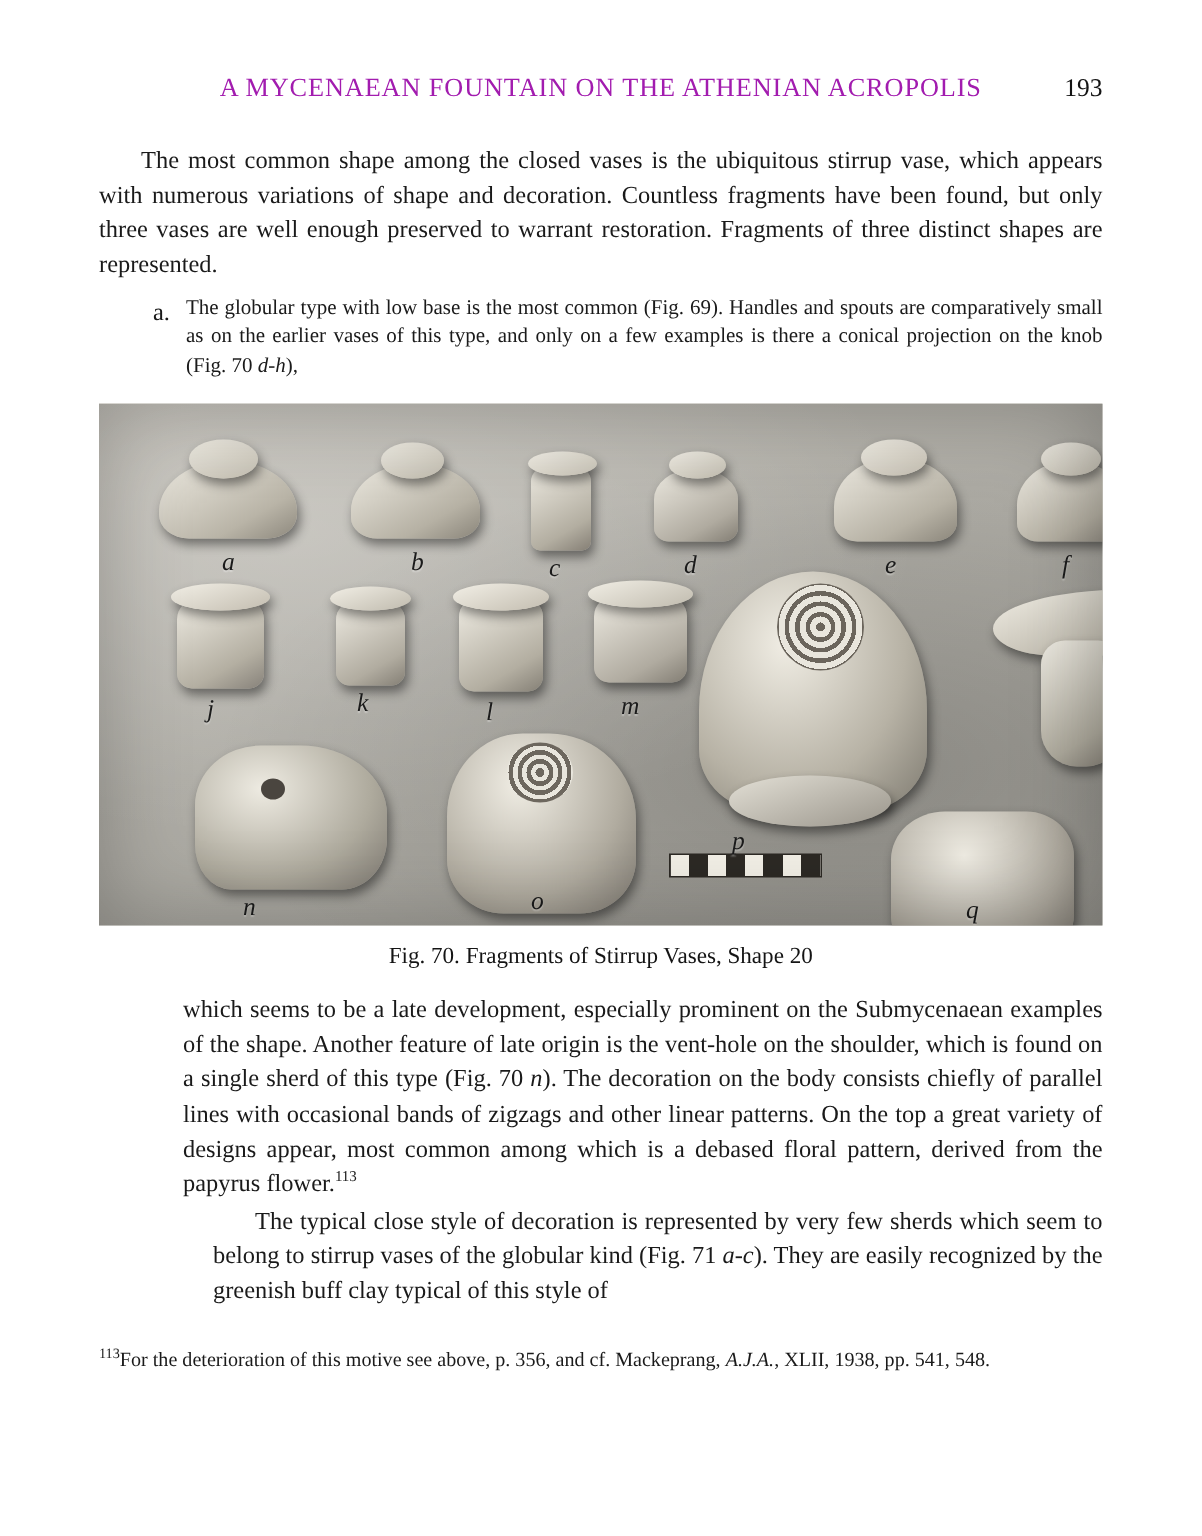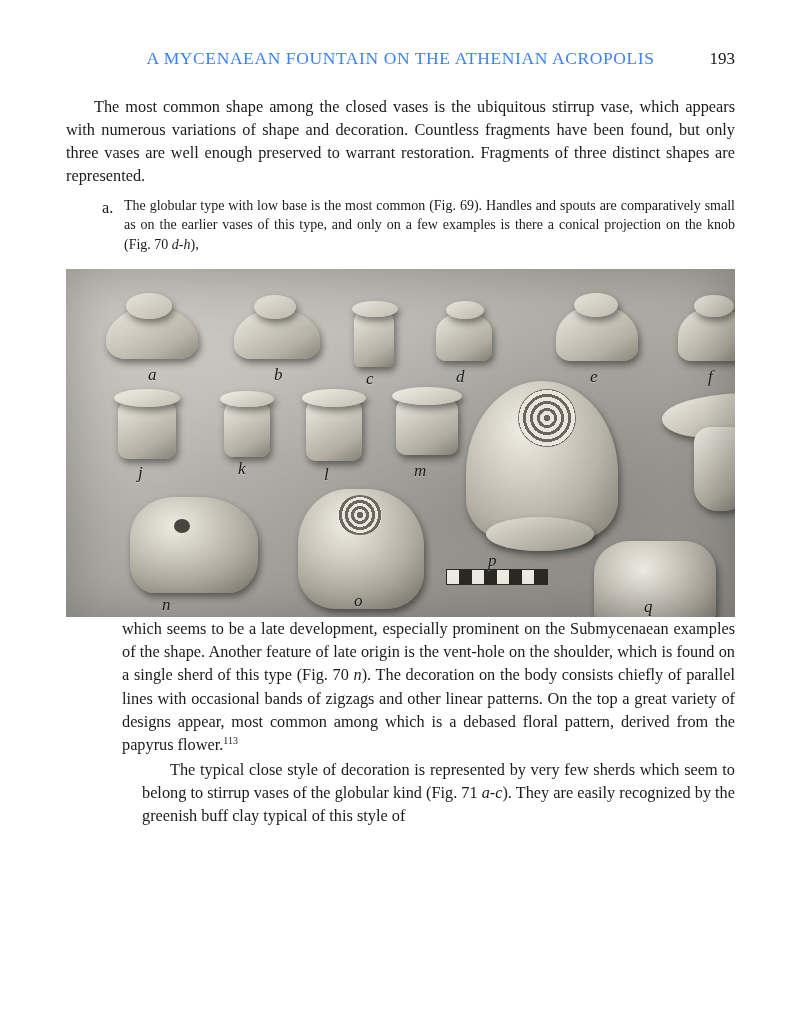--- a/index.html
+++ b/index.html
@@ -28,21 +28,21 @@
     justify-content: center;
     position: relative;
     margin-bottom: 26px;
   }
   .running-head .title {
     font-size: 17.5px;
     letter-spacing: 0.6px;
     font-variant: small-caps;
     text-transform: uppercase;
     font-weight: normal;
-    color: #3b82f6;
+    color: #a21caf;
   }
   .running-head .folio {
     position: absolute;
     right: 0;
     bottom: 0;
     font-size: 17px;
     color: #141414;
   }
   .sec-head {
     font-size: 16.5px;
@@ -227,20 +227,24 @@
       <div class="label" style="left:172px;top:190px;">k</div>
       <div class="label" style="left:258px;top:196px;">l</div>
       <div class="label" style="left:348px;top:192px;">m</div>
       <div class="label" style="left:96px;top:326px;">n</div>
       <div class="label" style="left:288px;top:322px;">o</div>
       <div class="label" style="left:422px;top:282px;">p</div>
       <div class="label" style="left:578px;top:328px;">q</div>
 
       <div class="vignette"></div>
     </div>
+    <div class="fig-caption">Fig. 70.  Fragments of Stirrup Vases, Shape 20</div>
   </div>
 
   <p class="body noindent" style="margin-left:56px;"><span>which seems to be a late development, especially prominent on the Submycenaean examples of the shape.  Another feature of late origin is the vent-hole on the shoulder, which is found on a single sherd of this type (Fig. 70 </span><span class="italic">n</span><span>).  The decoration on the body consists chiefly of parallel lines with occasional bands of zigzags and other linear patterns.  On the top a great variety of designs appear, most common among which is a debased floral pattern, derived from the papyrus flower.</span><sup class="fn">113</sup></p>
 
   <p class="body" style="margin-left:76px;"><span>The typical close style of decoration is represented by very few sherds which seem to belong to stirrup vases of the globular kind (Fig. 71 </span><span class="italic">a-c</span><span>).  They are easily recognized by the greenish buff clay typical of this style of</span></p>
 
+  <div class="footnotes">
+    <sup>113</sup><span>For the deterioration of this motive see above, p. 356, and cf. Mackeprang, </span><span class="italic">A.J.A.</span><span>, XLII, 1938, pp. 541, 548.</span>
+  </div>
 
 </div>
 
 </body></html>

